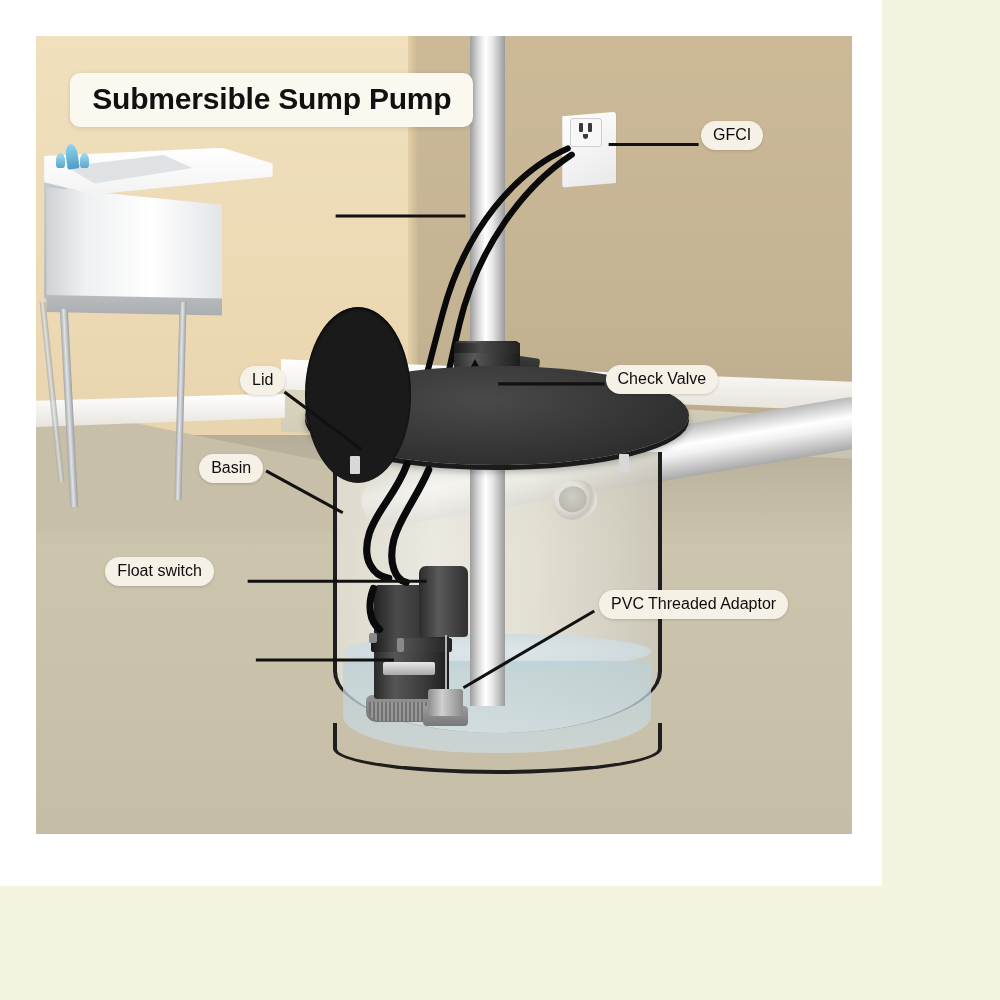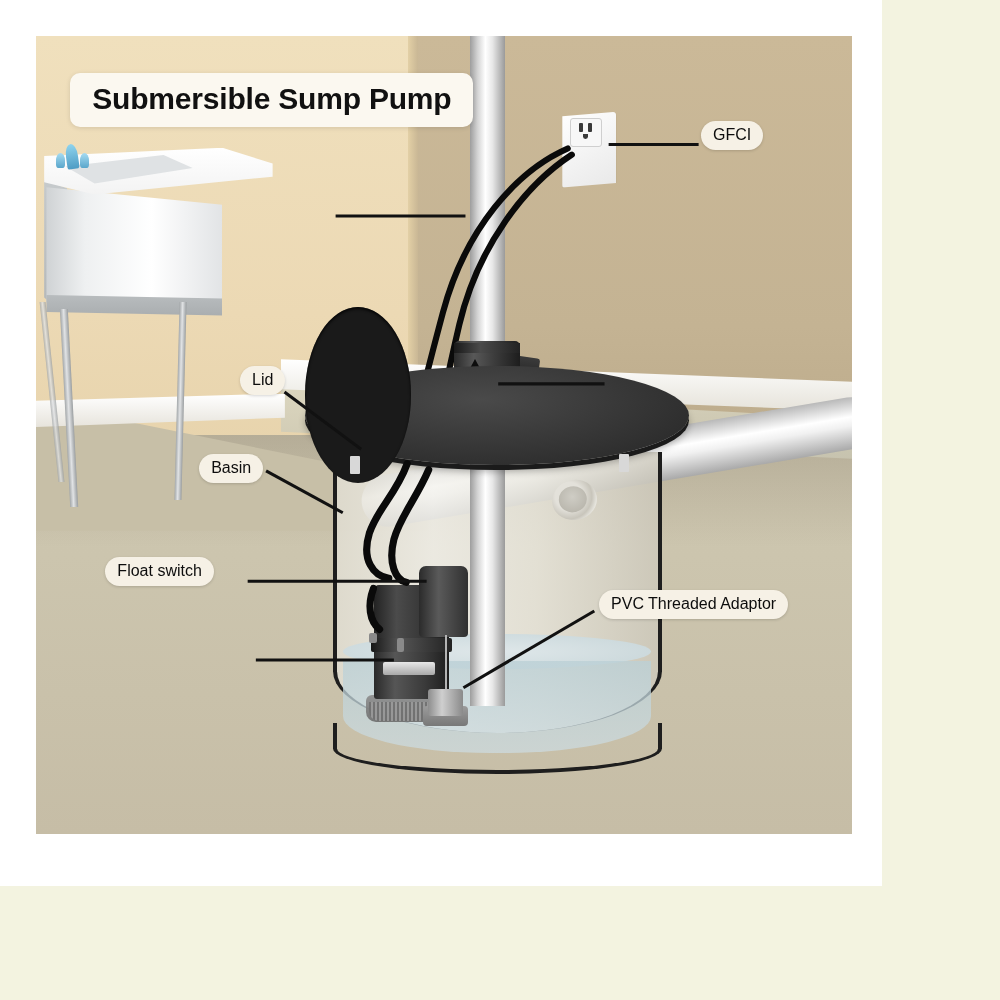--- a/index.html
+++ b/index.html
@@ -313,20 +313,21 @@
         <line x1="207" y1="533" x2="382" y2="533" stroke="#111" stroke-width="3"></line>
         <line x1="215" y1="610" x2="350" y2="610" stroke="#111" stroke-width="3"></line>
         <line x1="546" y1="562" x2="418" y2="637" stroke="#111" stroke-width="3"></line>
       </svg>
 
       <div class="title-box">Submersible Sump Pump</div>
 
 
       <div class="label" style="left:81.5%;top:10.6%;">GFCI</div>
 
+      <div class="label" style="left:69.8%;top:41.2%;">Check Valve</div>
 
       <div class="label" style="left:25.0%;top:41.3%;">Lid</div>
 
       <div class="label" style="left:20.0%;top:51.4%;margin-top:8px;">Basin</div>
 
       <div class="label" style="left:69.0%;top:69.4%;">PVC Threaded Adaptor</div>
 
       <div class="label" style="left:8.5%;top:65.3%;">Float switch</div>
 
 

